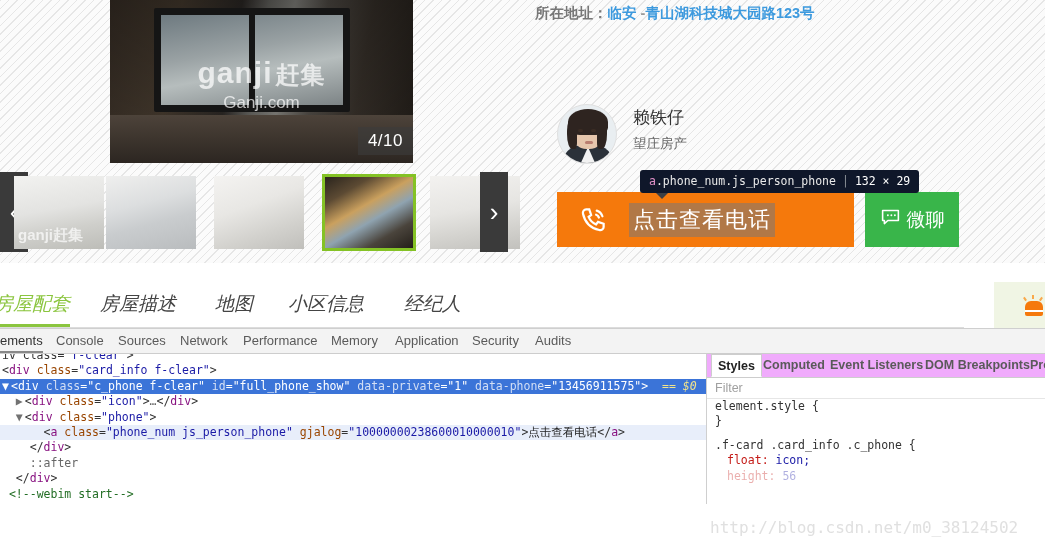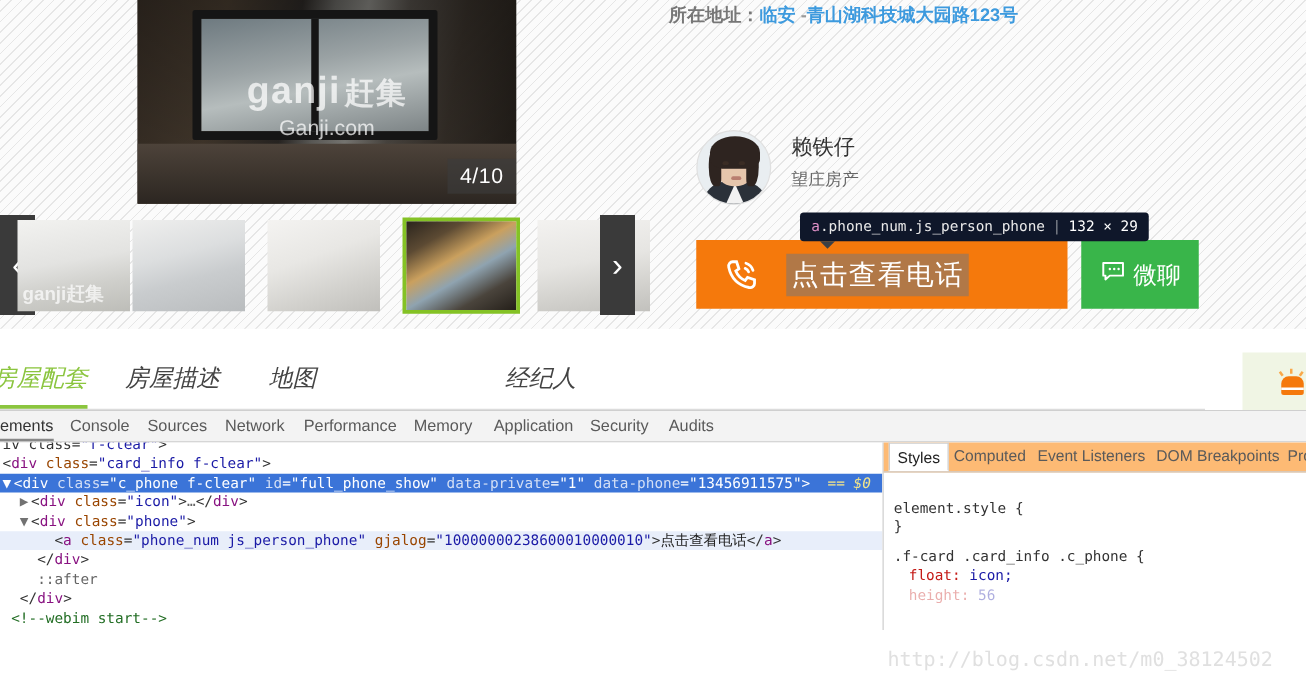--- a/index.html
+++ b/index.html
@@ -271,22 +271,22 @@
     position:absolute; left:2px; top:88px; width:9px; height:24px;
     background:#c9c9c9; border-radius:1px;
   }
 
   .styles-pane {
     position:absolute; left:706px; top:25px; width:339px; height:150px;
     background:#fff; border-left:1px solid #cfcfcf;
   }
   .st-tabbar {
     position:absolute; left:0; top:0; width:339px; height:24px;
-    background:#fdba74; border-bottom:1px solid #cdcdcd;
-    font-family:"Liberation Sans", sans-serif; overflow:hidden;
+    background:#f0abfc; border-bottom:1px solid #cdcdcd;
+    font-family:"Liberation Sans", sans-serif; overflow:hidden;font-weight:bold;
   }
   .st-tab {
     position:absolute; top:0; height:23px; line-height:23px;
     font-size:12.5px; color:#5a5a5a; cursor:pointer; white-space:nowrap;
   }
   .st-tab.active { color:#222; background:#fff; border:1px solid #cdcdcd; border-bottom:1px solid #fff; padding:0 6px; }
   .st-filter {
     position:absolute; left:0; top:24px; width:339px; height:21px;
     border-bottom:1px solid #e6e6e6;
     font-family:"Liberation Sans", sans-serif;
@@ -387,20 +387,21 @@
           <circle cx="17" cy="8" r="1.1" fill="#fff" stroke="none"></circle>
         </svg>
       </span>
       <span>微聊</span>
     </div>
 
     <div class="tabbar">
       <div class="tab active" style="left:-6px;">房屋配套</div>
       <div class="tab" style="left:100px;">房屋描述</div>
       <div class="tab" style="left:215px;">地图</div>
+      <div class="tab" style="left:288px;">小区信息</div>
       <div class="tab" style="left:404px;">经纪人</div>
     </div>
 
     <div class="side-panel">
       <div class="side-panel-inner">
         <div class="side-icon">
           <div class="spark s1"></div>
             <div class="spark s2"></div>
             <div class="spark s3"></div>
           <div class="body"></div>
@@ -451,20 +452,21 @@
 
     <div class="styles-pane">
       <div class="st-tabbar">
         <div class="st-tab active" style="left:4px;">Styles</div>
         <div class="st-tab" style="left:56px;">Computed</div>
         <div class="st-tab" style="left:123px;">Event Listeners</div>
         <div class="st-tab" style="left:218px;">DOM Breakpoints</div>
         <div class="st-tab" style="left:323px;">Prop</div>
       </div>
 
+      <div class="st-filter">Filter</div>
 
       <div class="st-body">
         <div class="st-line sel-name">element.style {</div>
         <div class="st-line sel-name">}</div>
         <div class="st-line" style="height:8px;"></div>
         <div class="st-line sel-name">.f-card .card_info .c_phone {</div>
         <div class="st-line prop"><span>float</span>: <span class="pv">icon;</span></div>
         <div class="st-line prop" style="opacity:.35;"><span>height</span>: <span class="pv">56</span></div>
       </div>
     </div>

